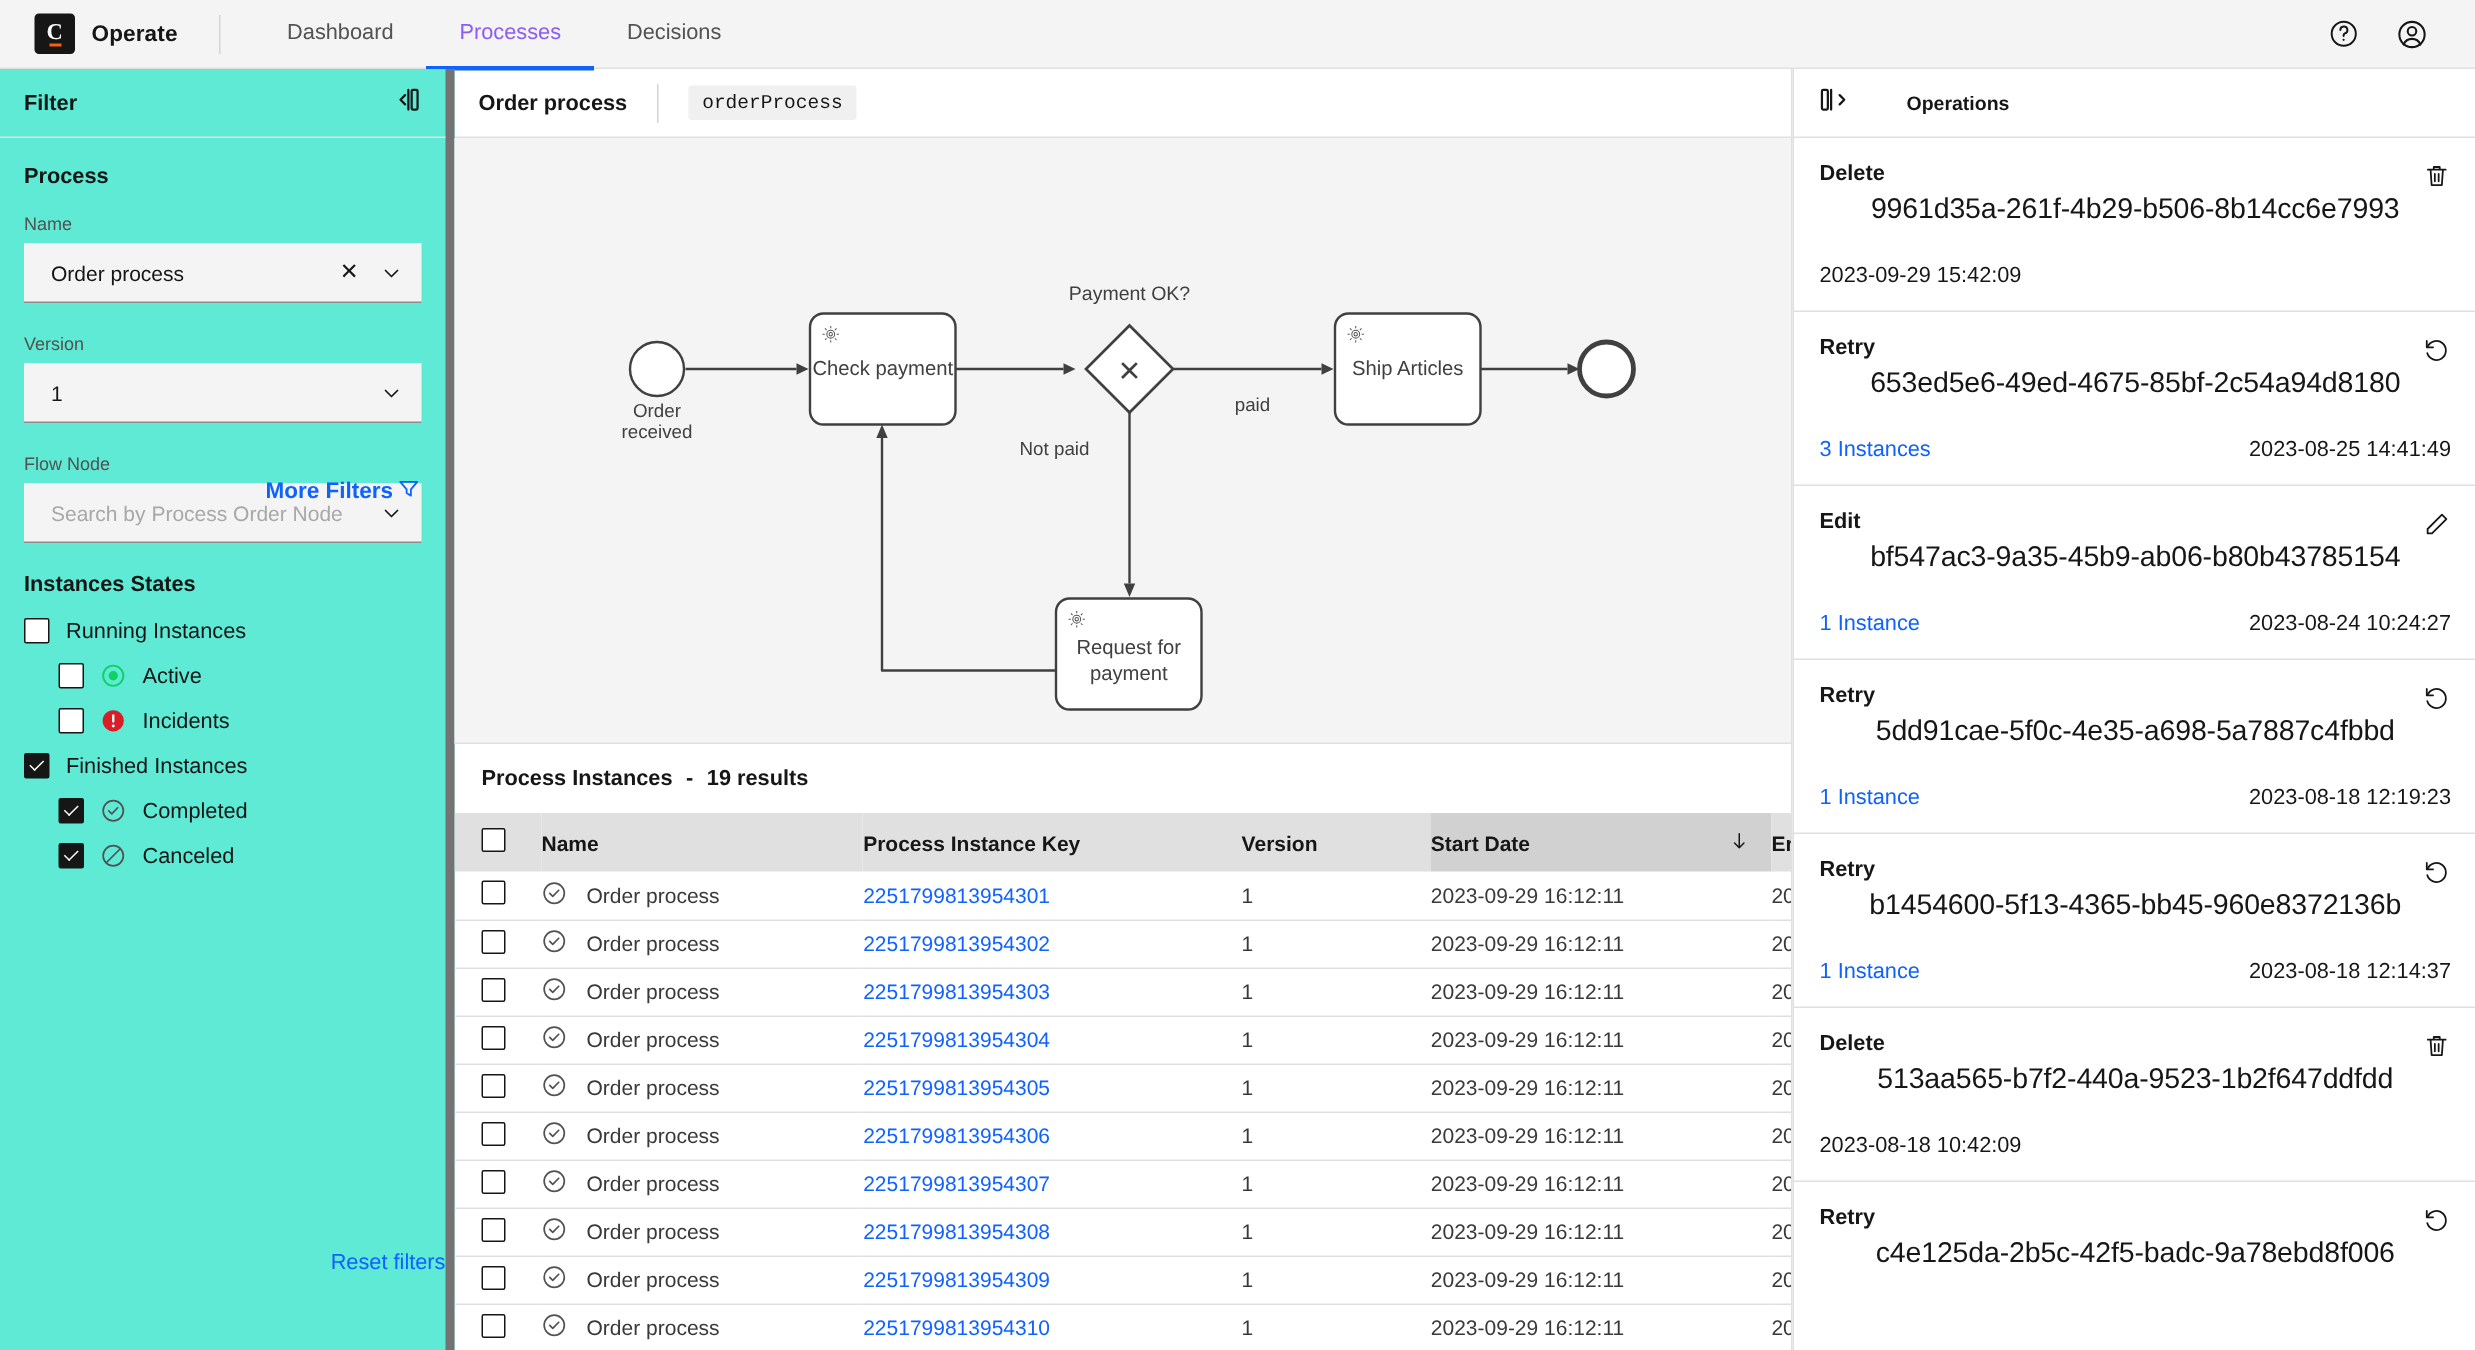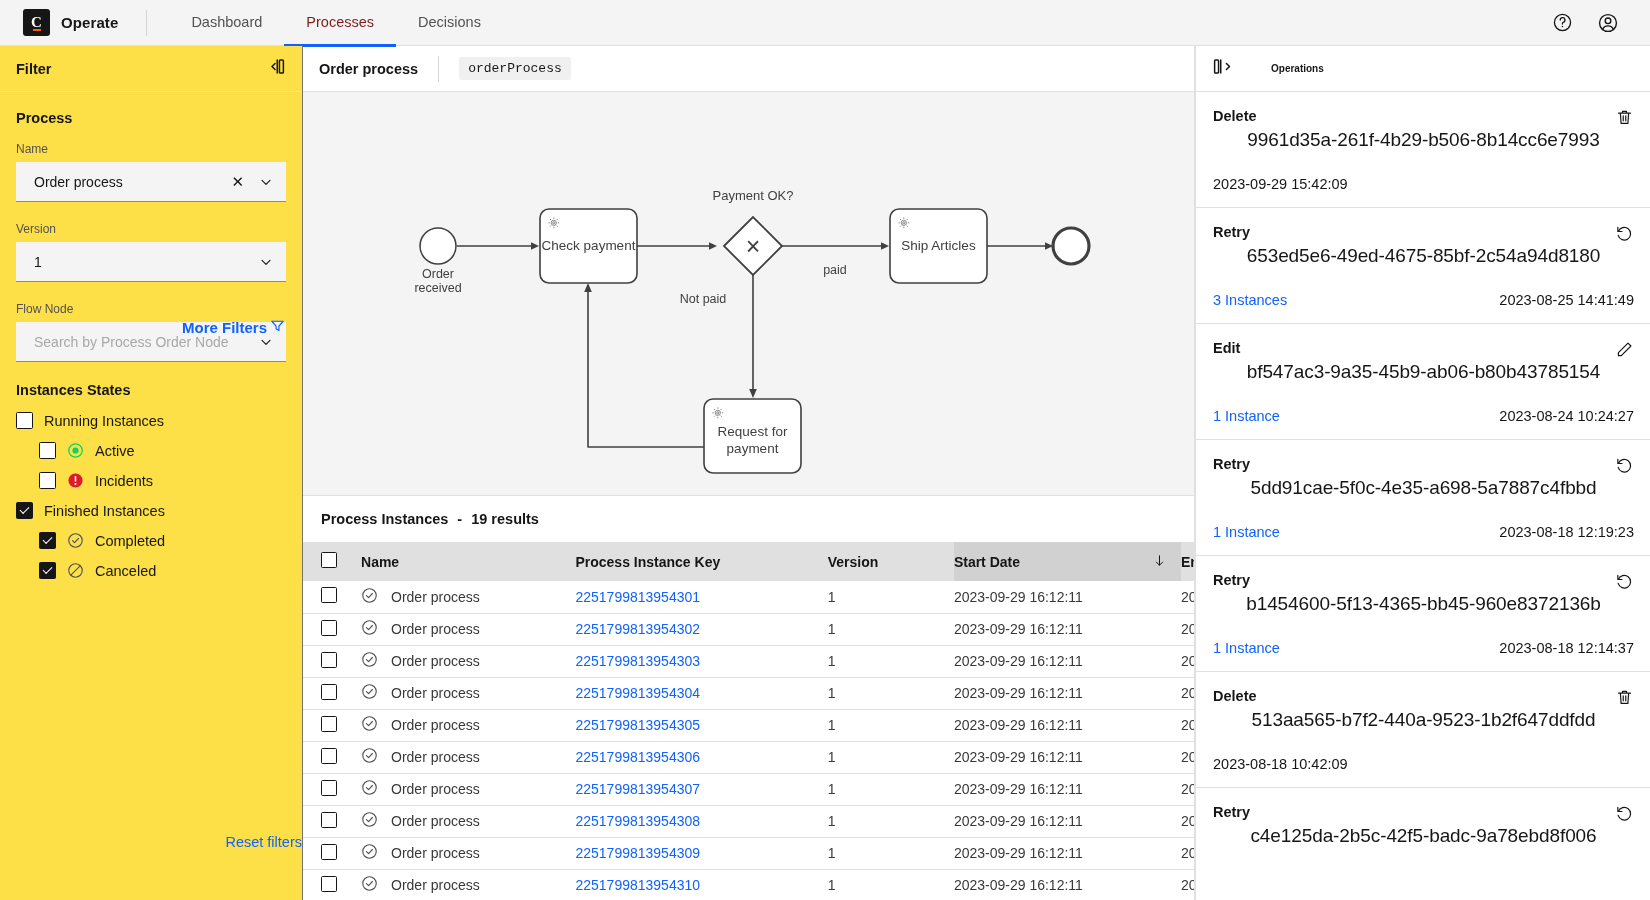--- a/index.html
+++ b/index.html
@@ -33,31 +33,31 @@
     width:8px; height:2.5px; background:#fc5d0d;
   }
   .brand-name { font-size: 15px; font-weight: bold; letter-spacing: .1px; }
   .topbar-sep { width: 1px; height: 26px; background: #d4d4d4; margin: 0 22px 0 28px; }
   .navtabs { display: flex; align-items: stretch; height: 46px; }
   .navtab {
     display: flex; align-items: center; padding: 17px 22px;
     font-size: 14.5px; color: #525252; cursor: pointer;
     border-bottom: 3px solid transparent; margin-bottom: -1px;
   }
-  .navtab.active { color: #7f1d1d; border-bottom-color: #0f62fe; }
+  .navtab.active { color: #8b5cf6; border-bottom-color: #0f62fe; }
   .topbar-right { margin-left: auto; display: flex; align-items: center; gap: 22px; padding-right: 14px; }
   .icon-btn { width: 24px; height: 24px; display: flex; align-items: center; justify-content: center; cursor: pointer; color: #161616; }
 
   
   .body { flex: 1; display: flex; min-height: 0; }
 
   
   .filter-panel {
-    width: 303px; min-width: 303px; background: #fde047;
-    border-right: 1px solid #737373; display: flex; flex-direction: column;
+    width: 303px; min-width: 303px; background: #5eead4;
+    border-right: 6px solid #737373; display: flex; flex-direction: column;
     position: relative;
   }
   .filter-head {
     height: 46px; min-height: 46px; display: flex; align-items: center;
     padding: 0 16px 0 16px; border-bottom: 1px solid #e0e0e0;
   }
   .filter-title { font-size: 14.5px; font-weight: bold; }
   .collapse-icon { margin-left: auto; cursor: pointer; }
   .filter-body { flex: 1; padding: 18px 16px 0 16px; overflow: hidden; position: relative; }
   .section-title { font-size: 14.5px; font-weight: bold; margin-bottom: 16px; }
@@ -148,21 +148,21 @@
   .ops-panel {
     width: 455px; min-width: 455px; background: #fff;
     border-left: 1px solid #e0e0e0; display: flex; flex-direction: column;
     position: absolute; right: 0; top: 46px; bottom: 0;
     box-shadow: -1px 0 0 #e0e0e0;
   }
   .ops-head {
     height: 46px; min-height: 46px; display: flex; align-items: center; gap: 38px;
     padding: 0 16px; border-bottom: 1px solid #e0e0e0;
   }
-  .ops-title { font-size: 10px; font-weight: bold; }
+  .ops-title { font-size: 13px; font-weight: bold; }
   .ops-list { flex: 1; overflow: hidden; }
   .op-item { padding: 16px 16px 14px 17px; border-bottom: 1px solid #e0e0e0; position: relative; }
   .op-type { font-size: 14.5px; font-weight: bold; margin-bottom: 5px; }
   .op-id { font-size: 19px; color: #161616; letter-spacing: -.1px; text-align: center; }
   .op-foot { display: flex; align-items: center; margin-top: 24px; min-height: 18px; }
   .op-instances { color: #0f62fe; font-size: 14.5px; cursor: pointer; }
   .op-date { margin-left: auto; font-size: 14.5px; color: #161616; }
   .op-date.solo { margin-left: 0; }
   .op-action { position: absolute; right: 16px; top: 16px; cursor: pointer; color: #161616; }
 </style>

